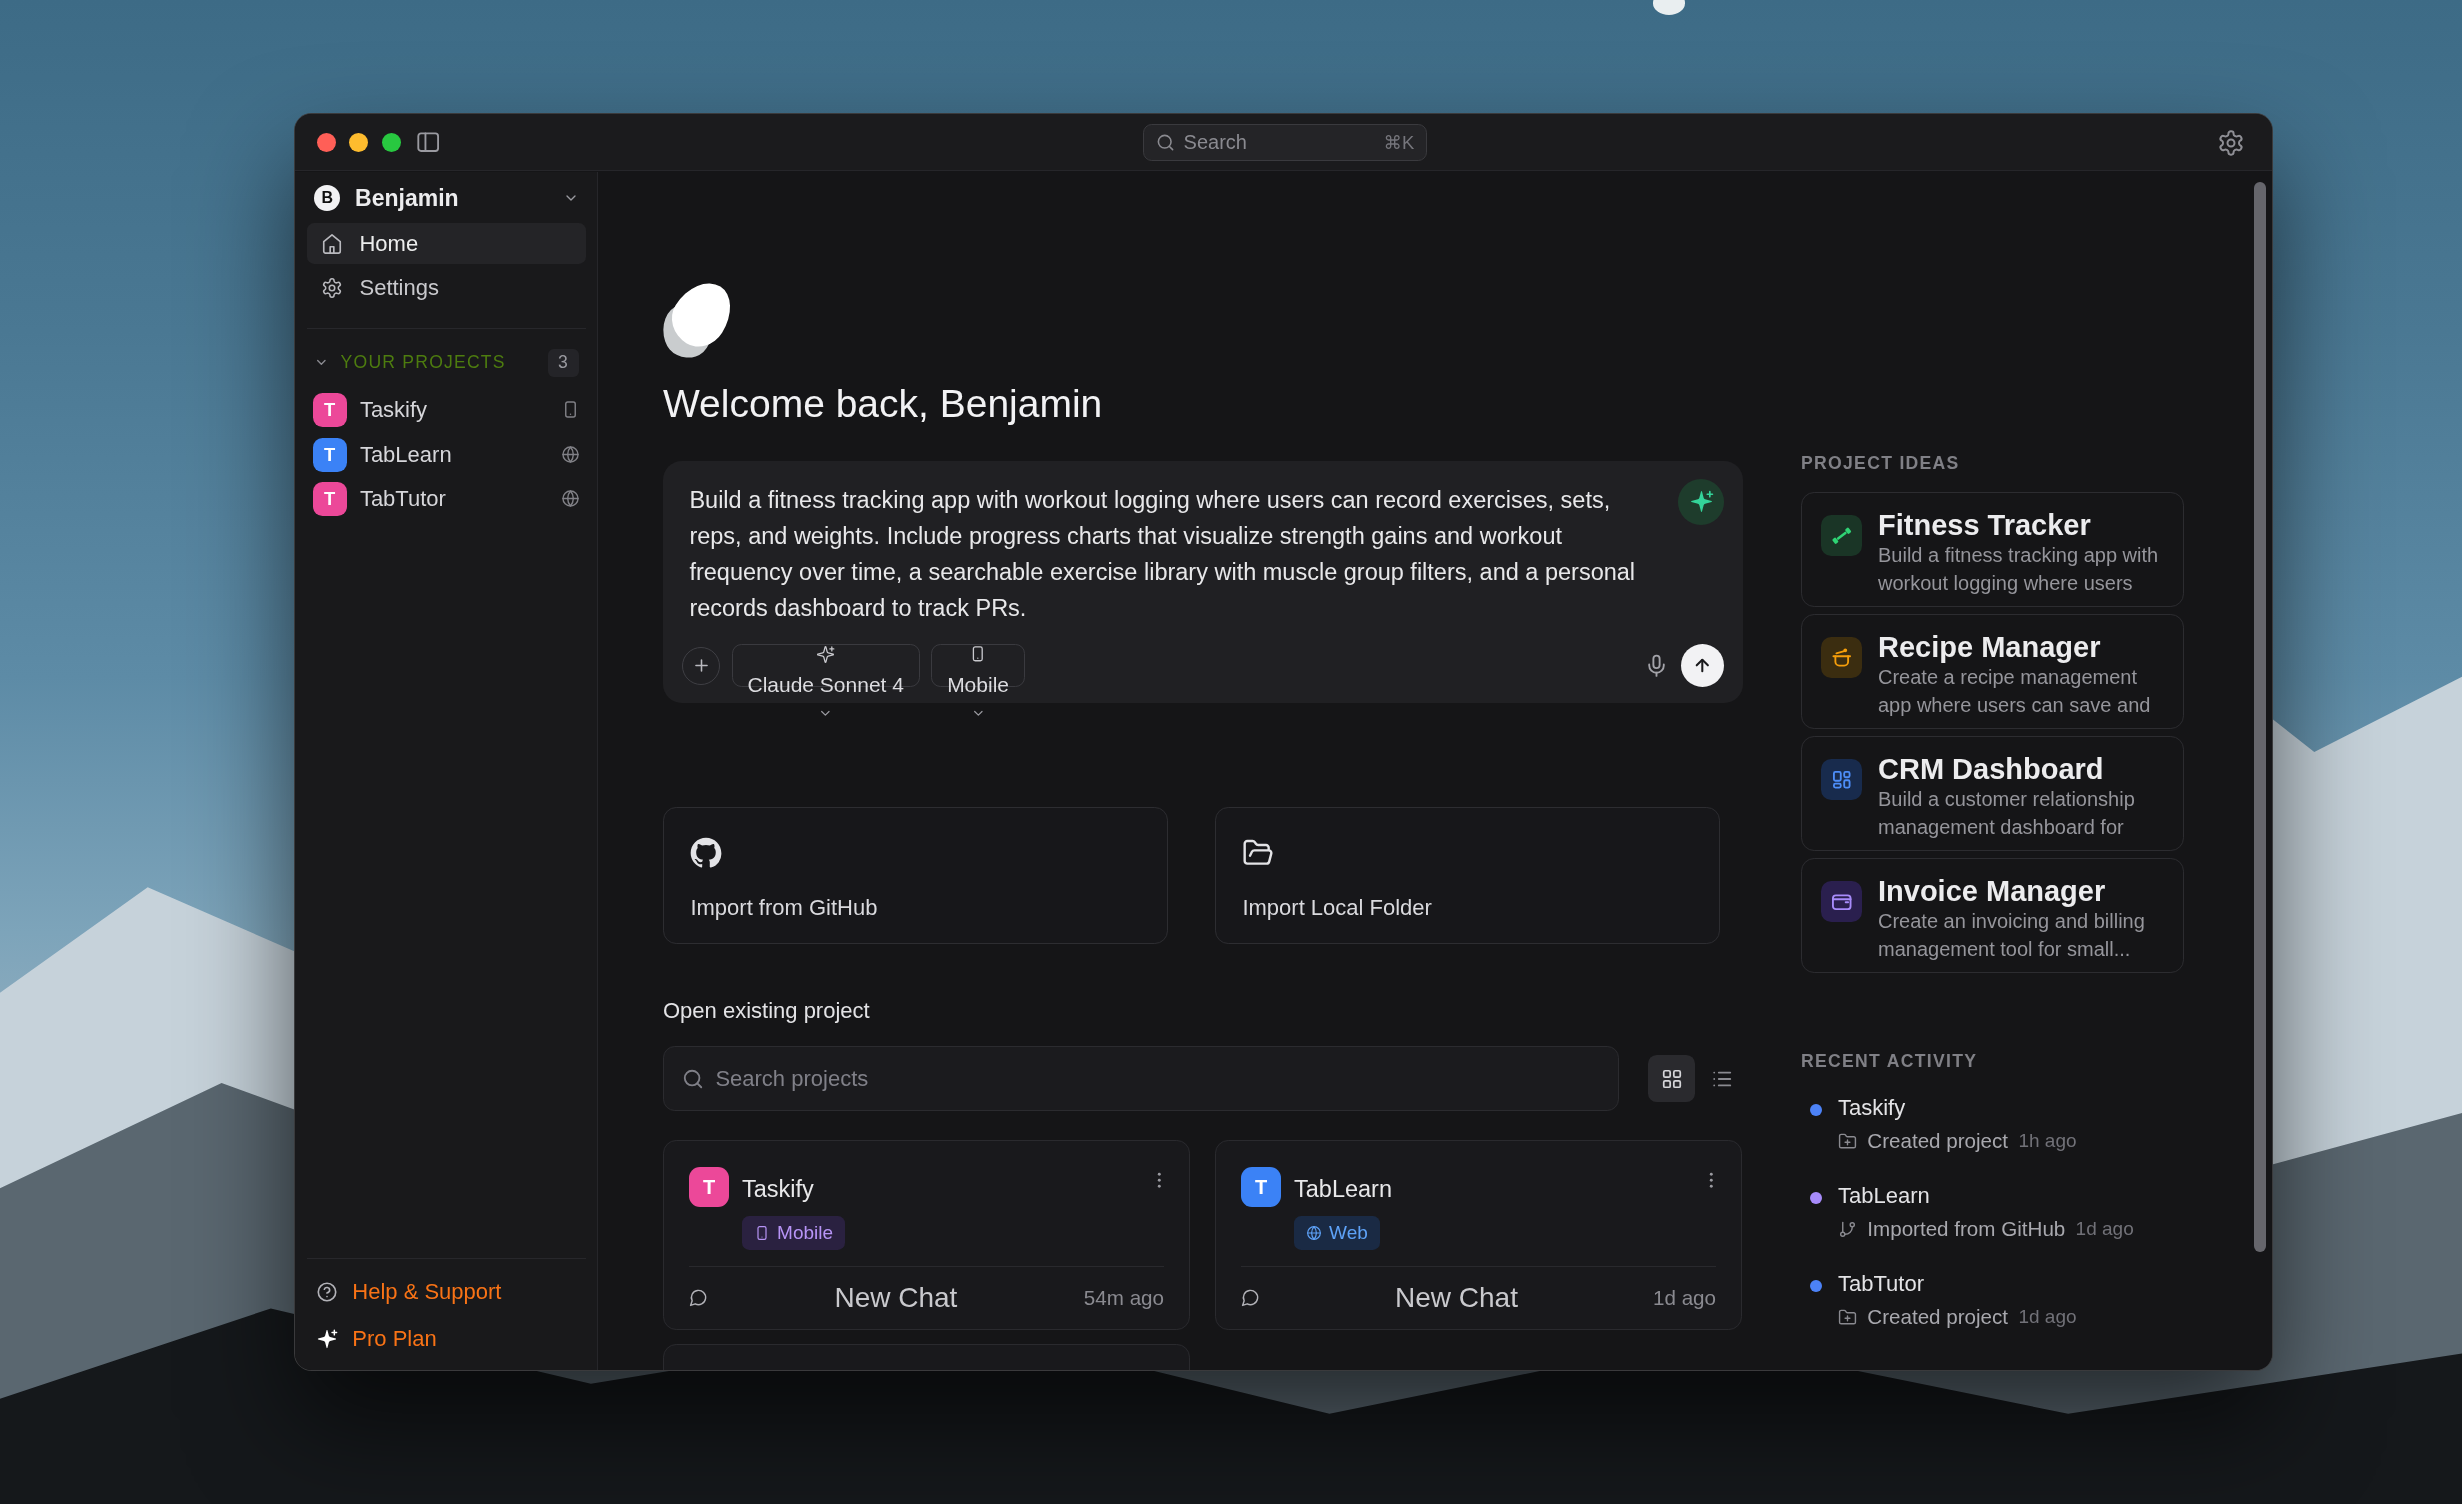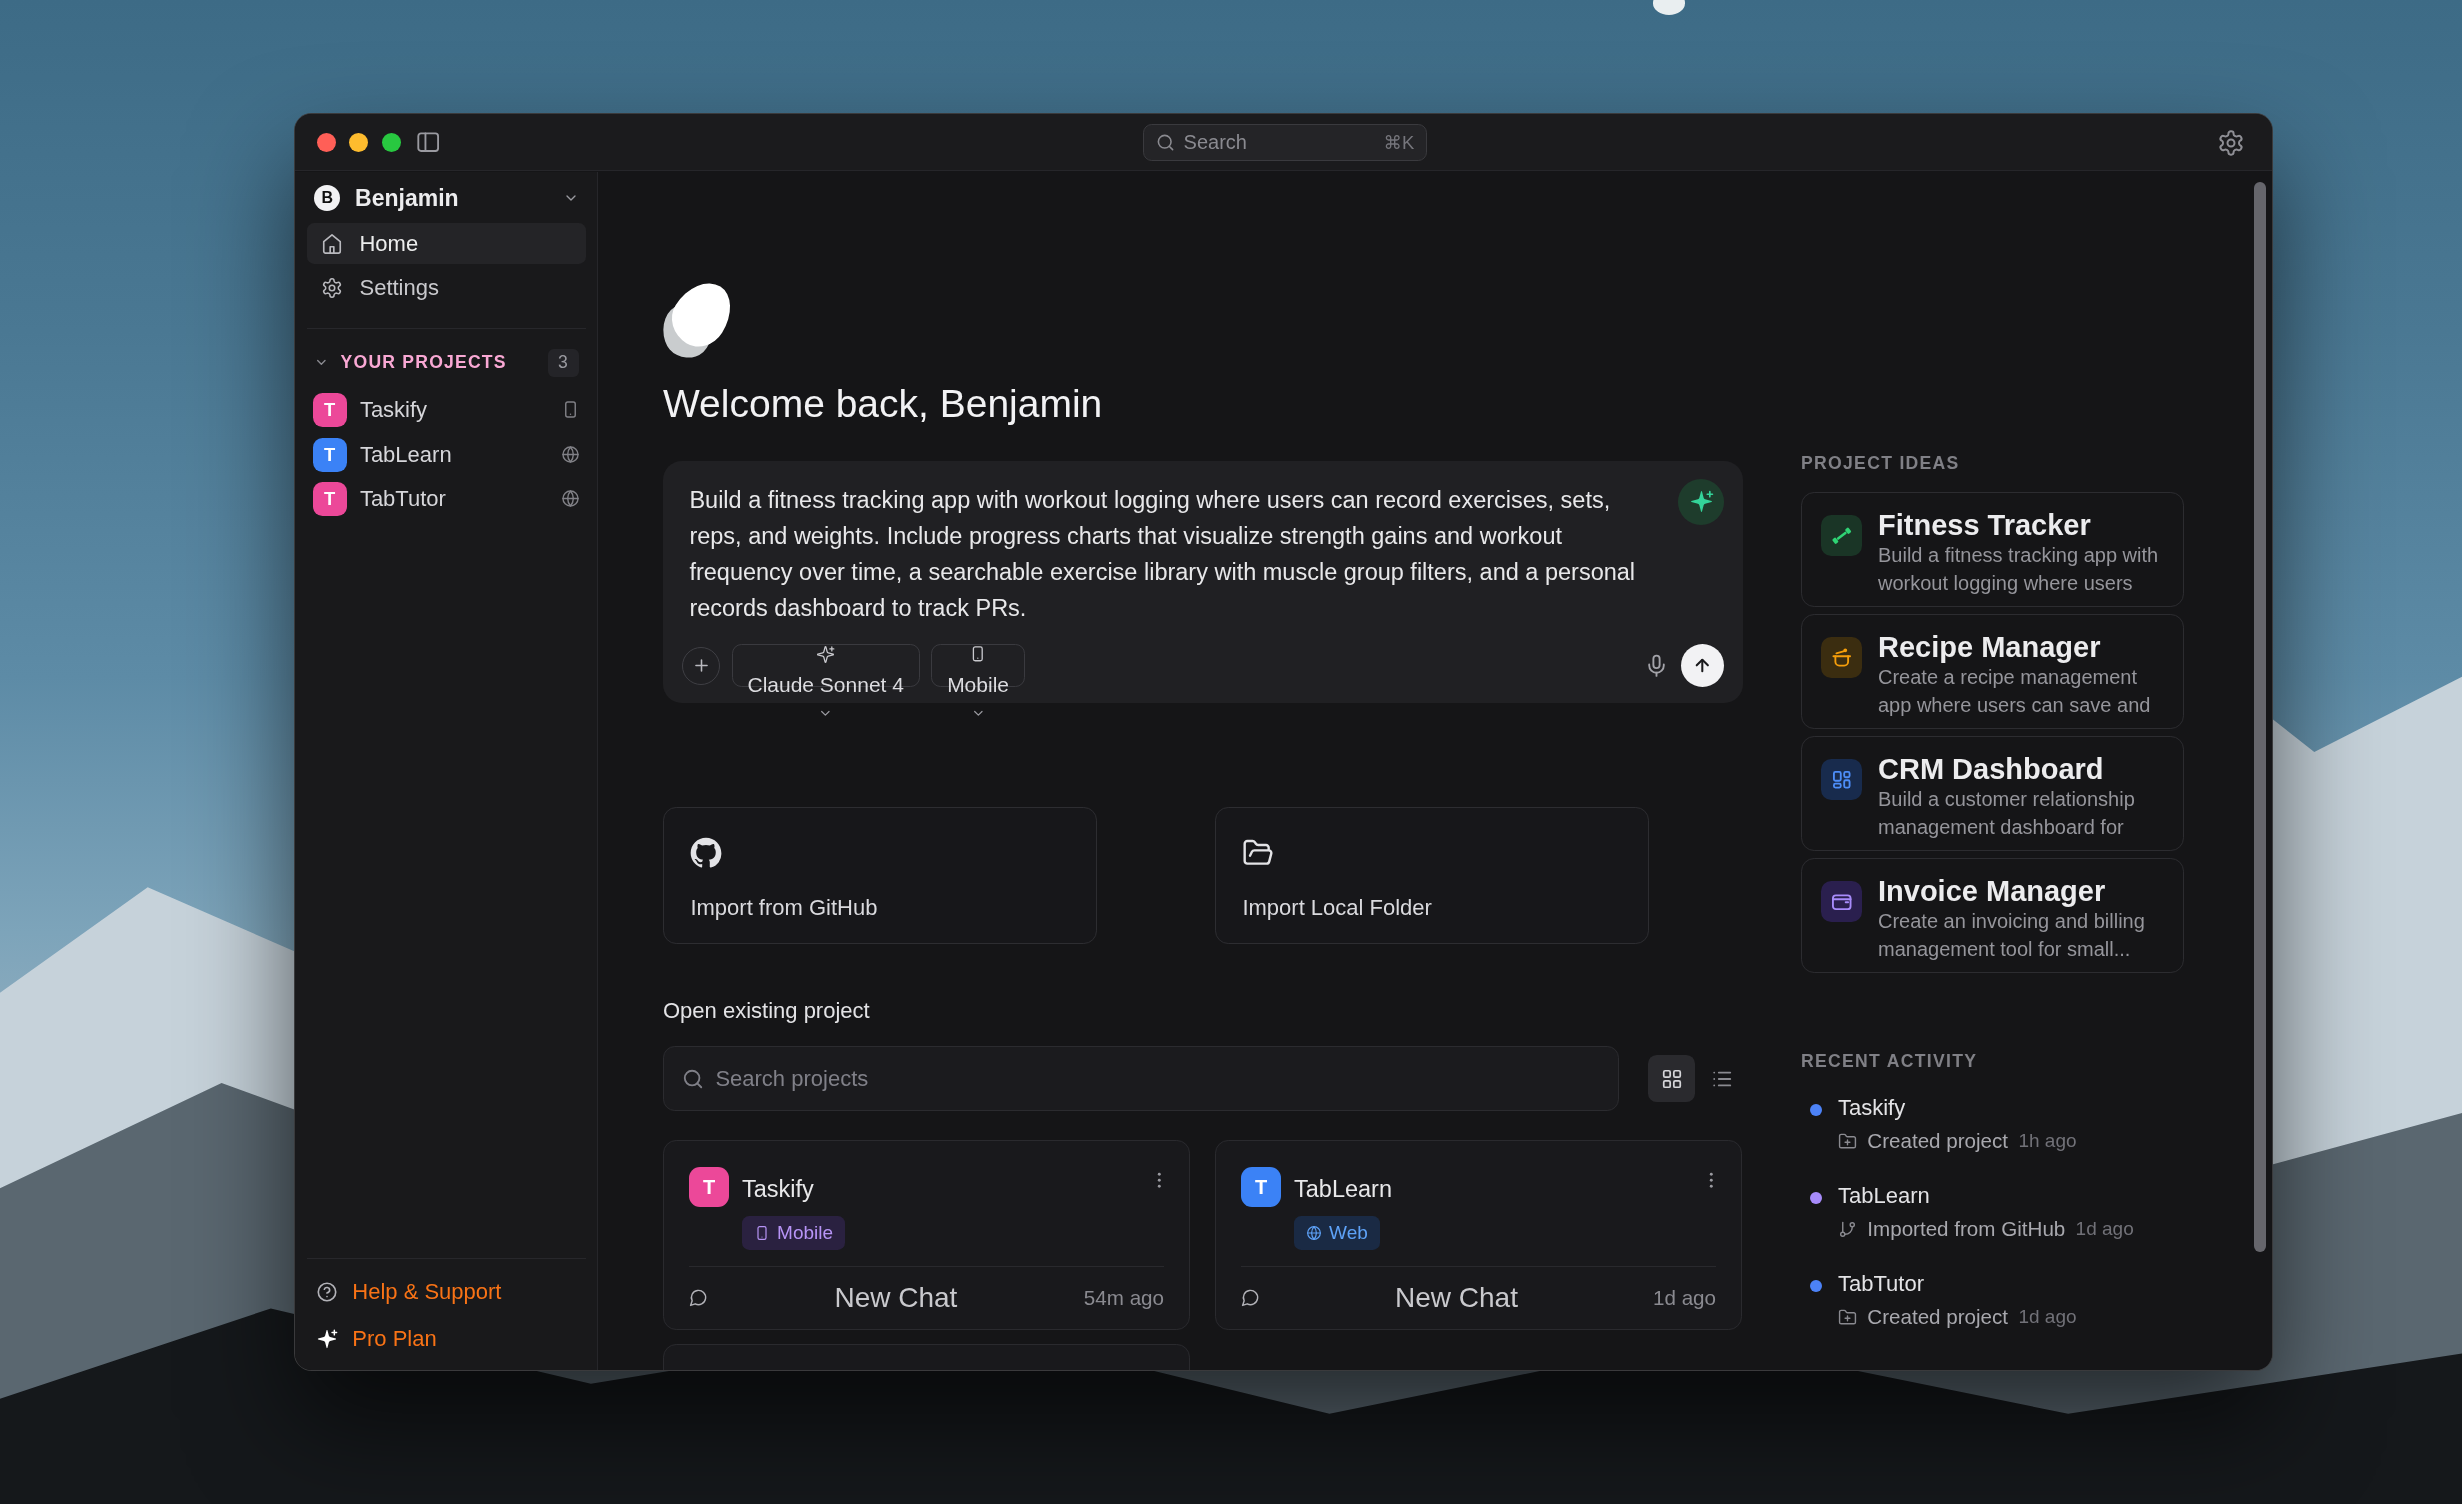--- a/index.html
+++ b/index.html
@@ -32,21 +32,21 @@
   .account .name { color:#ececee; font-size:23px; font-weight:600; flex:1; }
   .chev { width:16px; height:16px; color:#9a9aa0; flex:none; }
   .navrow { position:absolute; left:11.8px; width:279px; height:41px; border-radius:7.3px; display:flex; align-items:center; padding:0 14.7px; gap:16px; }
   .navrow .nicon { width:22px; height:22px; color:#b9b9be; flex:none; }
   .navrow .nlabel { font-size:22px; color:#c9c9cd; }
   .navrow.active { background:#242427; }
   .navrow.active .nlabel { color:#eceded; }
   .sb-div { position:absolute; left:11.8px; width:279px; height:0.7px; background:#27272b; }
   .proj-head { position:absolute; left:11.8px; top:176px; width:279px; height:29px; display:flex; align-items:center; padding:0 7.3px; gap:11.8px; }
   .proj-head .chev-s { width:14.7px; height:14.7px; color:#8a8a90; flex:none; }
-  .proj-head .plabel { flex:1; color:#f9a8d4; font-size:17.6px; font-weight:700; letter-spacing:1.2px; }
+  .proj-head .plabel { flex:1; color:#4d7c0f; font-size:17.6px; font-weight:400; letter-spacing:1.2px; }
   .pcount { background:#242428; color:#9a9aa0; font-size:17.6px; border-radius:5.9px; min-width:31px; height:28px; display:flex; align-items:center; justify-content:center; }
   .projrow { position:absolute; left:11.8px; width:279px; height:41px; display:flex; align-items:center; padding:0 5.9px; gap:13.2px; }
   .ptile { width:34px; height:34px; border-radius:9.5px; color:#fff; font-size:18.4px; font-weight:bold; display:flex; align-items:center; justify-content:center; flex:none; }
   .ptile.pink { background:#ec4899; } .ptile.blue { background:#3b82f6; }
   .projrow .pname { flex:1; color:#d6d6da; font-size:22px; }
   .projrow .picon { width:19px; height:19px; color:#808086; flex:none; }
   .footrow { position:absolute; left:11.8px; width:279px; height:40px; display:flex; align-items:center; padding:0 8.8px; gap:14.7px; }
   .footrow .ficon { width:22px; height:22px; color:#b2b2b8; flex:none; }
   .footrow .flabel { color:#f97316; font-size:22px; }
 
@@ -65,21 +65,21 @@
   .add-btn { width:38px; height:38px; border-radius:50%; border:1.5px solid #3f3f44; color:#b9b9bf; display:flex; align-items:center; justify-content:center; flex:none; }
   .add-btn svg { width:19px; height:19px; }
   .chip { height:43px; border:1.5px solid #3a3a3f; border-radius:9.5px; display:flex; align-items:center; padding:0 14.7px; gap:8.8px; color:#dcdce0; font-size:21px;flex-direction:column; }
   .chip .cicon { width:19px; height:19px; color:#c9c9ce; flex:none; }
   .chip .cchev { width:14.7px; height:14.7px; color:#9a9aa0; flex:none; }
   .pt-spacer { flex:1; }
   .mic-btn { width:25px; height:25px; color:#a3a3a9; flex:none; }
   .send-btn { width:43px; height:43px; border-radius:50%; background:#f2f2f4; color:#1a1a1c; display:flex; align-items:center; justify-content:center; flex:none; }
   .send-btn svg { width:20.6px; height:20.6px; }
 
-  .import-card { position:absolute; top:635px; width:434px; height:137px; border:1.5px solid #2d2d31; border-radius:13.2px; background:#17171a; }
+  .import-card { position:absolute; top:635px; width:505px; height:137px; border:1.5px solid #2d2d31; border-radius:13.2px; background:#17171a; }
   .import-card .iicon { position:absolute; left:26.4px; top:29px; width:32px; height:32px; color:#e3e3e6; }
   .import-card .ilabel { position:absolute; left:26.4px; top:87px; font-size:22px; color:#dadade; }
 
   .section-title { position:absolute; left:65px; top:826px; font-size:22px; font-weight:500; color:#e3e3e6; }
   .proj-search { position:absolute; left:65px; top:874px; width:956px; height:65px; background:#1b1b1e; border:0.7px solid #2b2b2f; border-radius:11.8px; display:flex; align-items:center; padding:0 17.6px; gap:11.8px; }
   .proj-search .mag { width:22px; height:22px; color:#808088; flex:none; }
   .proj-search .ph { color:#808088; font-size:22px; }
   .viewbtn { position:absolute; top:883px; width:47px; height:47px; border-radius:8.8px; display:flex; align-items:center; justify-content:center; }
   .viewbtn svg { width:22px; height:22px; }
   .viewbtn.grid { left:1050px; background:#2a2a2e; color:#d6d6da; }

